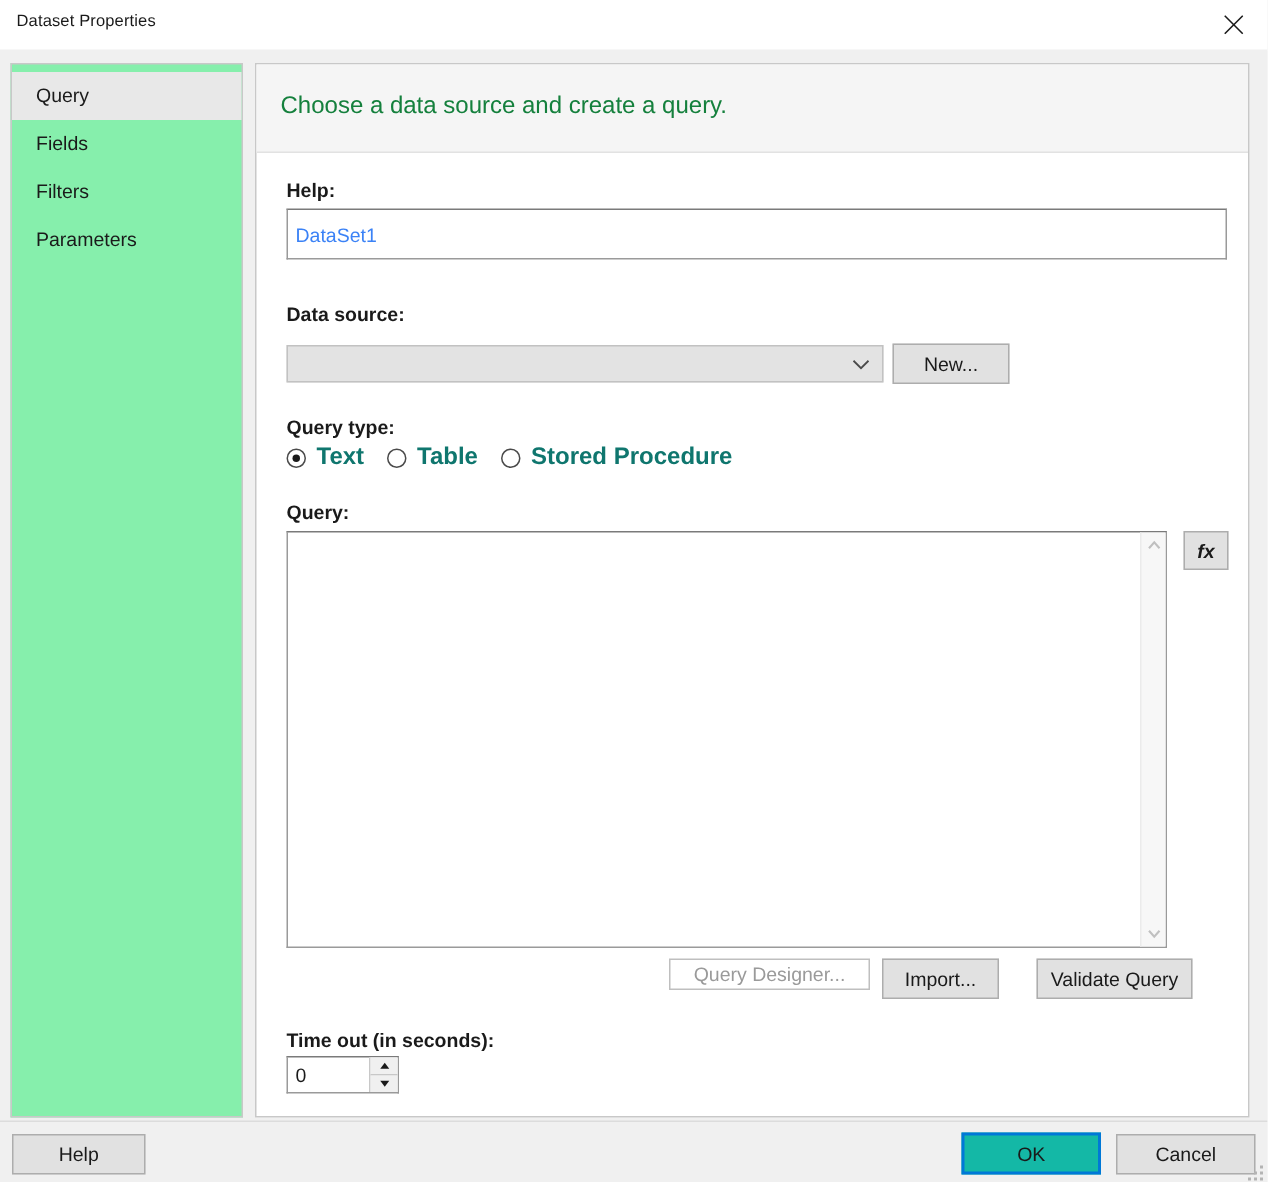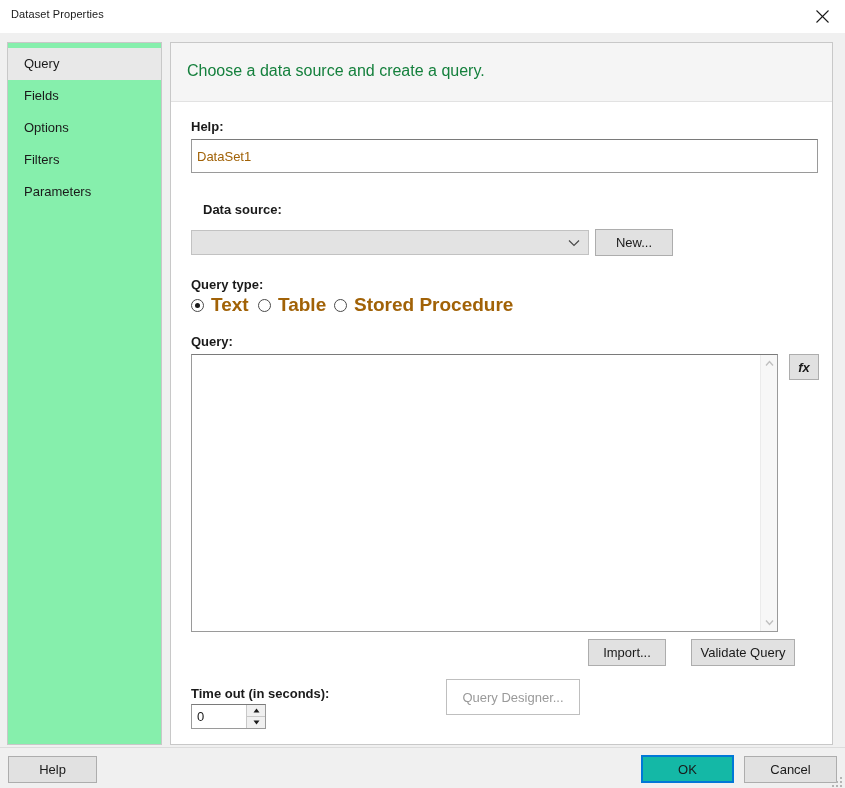--- a/index.html
+++ b/index.html
@@ -113,21 +113,21 @@
 
   
   .text-input {
     position: absolute;
     box-sizing: border-box;
     background: #ffffff;
     border: 1px solid #9a9a9a;
     border-top-color: #7a7a7a;
     font-family: "Liberation Sans", sans-serif;
     font-size: 13px;
-    color: #a16207;
+    color: #3b82f6;
     padding: 16px 5px;
     outline: none;
   }
 
   
   #datasource-combo {
     position: absolute;
     left: 20px; top: 187px;
     width: 398px; height: 25px;
     background: #e3e3e3;
@@ -199,23 +199,23 @@
   .radio-circle.checked::after {
     content: "";
     position: absolute;
     left: 3px; top: 3px;
     width: 5px; height: 5px;
     border-radius: 50%;
     background: #1a1a1a;
   }
   .radio-label {
     margin-left: 7px;
-    font-size: 19px;
+    font-size: 16px;
     font-weight: bold;
-    color: #a16207;
+    color: #0f766e;
     white-space: nowrap;
   }
 
   
   #query-box {
     position: absolute;
     left: 20px; top: 311px;
     width: 587px; height: 278px;
     background: #ffffff;
     border: 1px solid #9a9a9a;
@@ -336,41 +336,38 @@
 
   <div id="nav-panel">
     <div id="nav-list">
       <div class="nav-item selected">
         <span>Query</span>
       </div>
       <div class="nav-item">
         <span>Fields</span>
       </div>
       <div class="nav-item">
-        <span>Options</span>
-      </div>
-      <div class="nav-item">
         <span>Filters</span>
       </div>
       <div class="nav-item">
         <span>Parameters</span>
       </div>
     </div>
   </div>
 
   <div id="content-panel">
 
     <div id="content-header">
       <div id="content-header-text">Choose a data source and create a query.</div>
     </div>
 
     <div class="field-label" style="left:20px; top:76px;">Help:</div>
     <input class="text-input" style="left: 20px; top: 96px; width: 627px; height: 25px;" value="DataSet1">
 
-    <div class="field-label" style="left:32px; top:159px;">Data source:</div>
+    <div class="field-label" style="left:20px; top:159px;">Data source:</div>
     <div id="datasource-combo">
       <span id="datasource-combo-value"></span>
       <span id="datasource-combo-arrow">
         <svg width="14" height="12" viewBox="0 0 14 12">
           <polyline points="2,3.5 7,8.5 12,3.5" fill="none" stroke="#4a4a4a" stroke-width="1.2"></polyline>
         </svg>
       </span>
     </div>
     <div class="btn" style="left:424px; top:186px; width:78px; height:27px;">
       <span>New...</span>
@@ -405,21 +402,21 @@
             <polyline points="1,1.5 4.5,5.5 8,1.5" fill="none" stroke="#c0c0c0" stroke-width="1.4"></polyline>
           </svg>
         </div>
       </div>
     </div>
 
     <div id="fx-button">
       <span>fx</span>
     </div>
 
-    <div class="btn disabled" style="left:275px; top:596px; width:134px; height:36px;margin-top:40px;">
+    <div class="btn disabled" style="left:275px; top:596px; width:134px; height:21px;">
       <span>Query Designer...</span>
     </div>
     <div class="btn" style="left:417px; top:596px; width:78px; height:27px;">
       <span>Import...</span>
     </div>
     <div class="btn" style="left:520px; top:596px; width:104px; height:27px;">
       <span>Validate Query</span>
     </div>
 
     <div class="field-label" style="left:20px; top:643px;">Time out (in seconds):</div>

